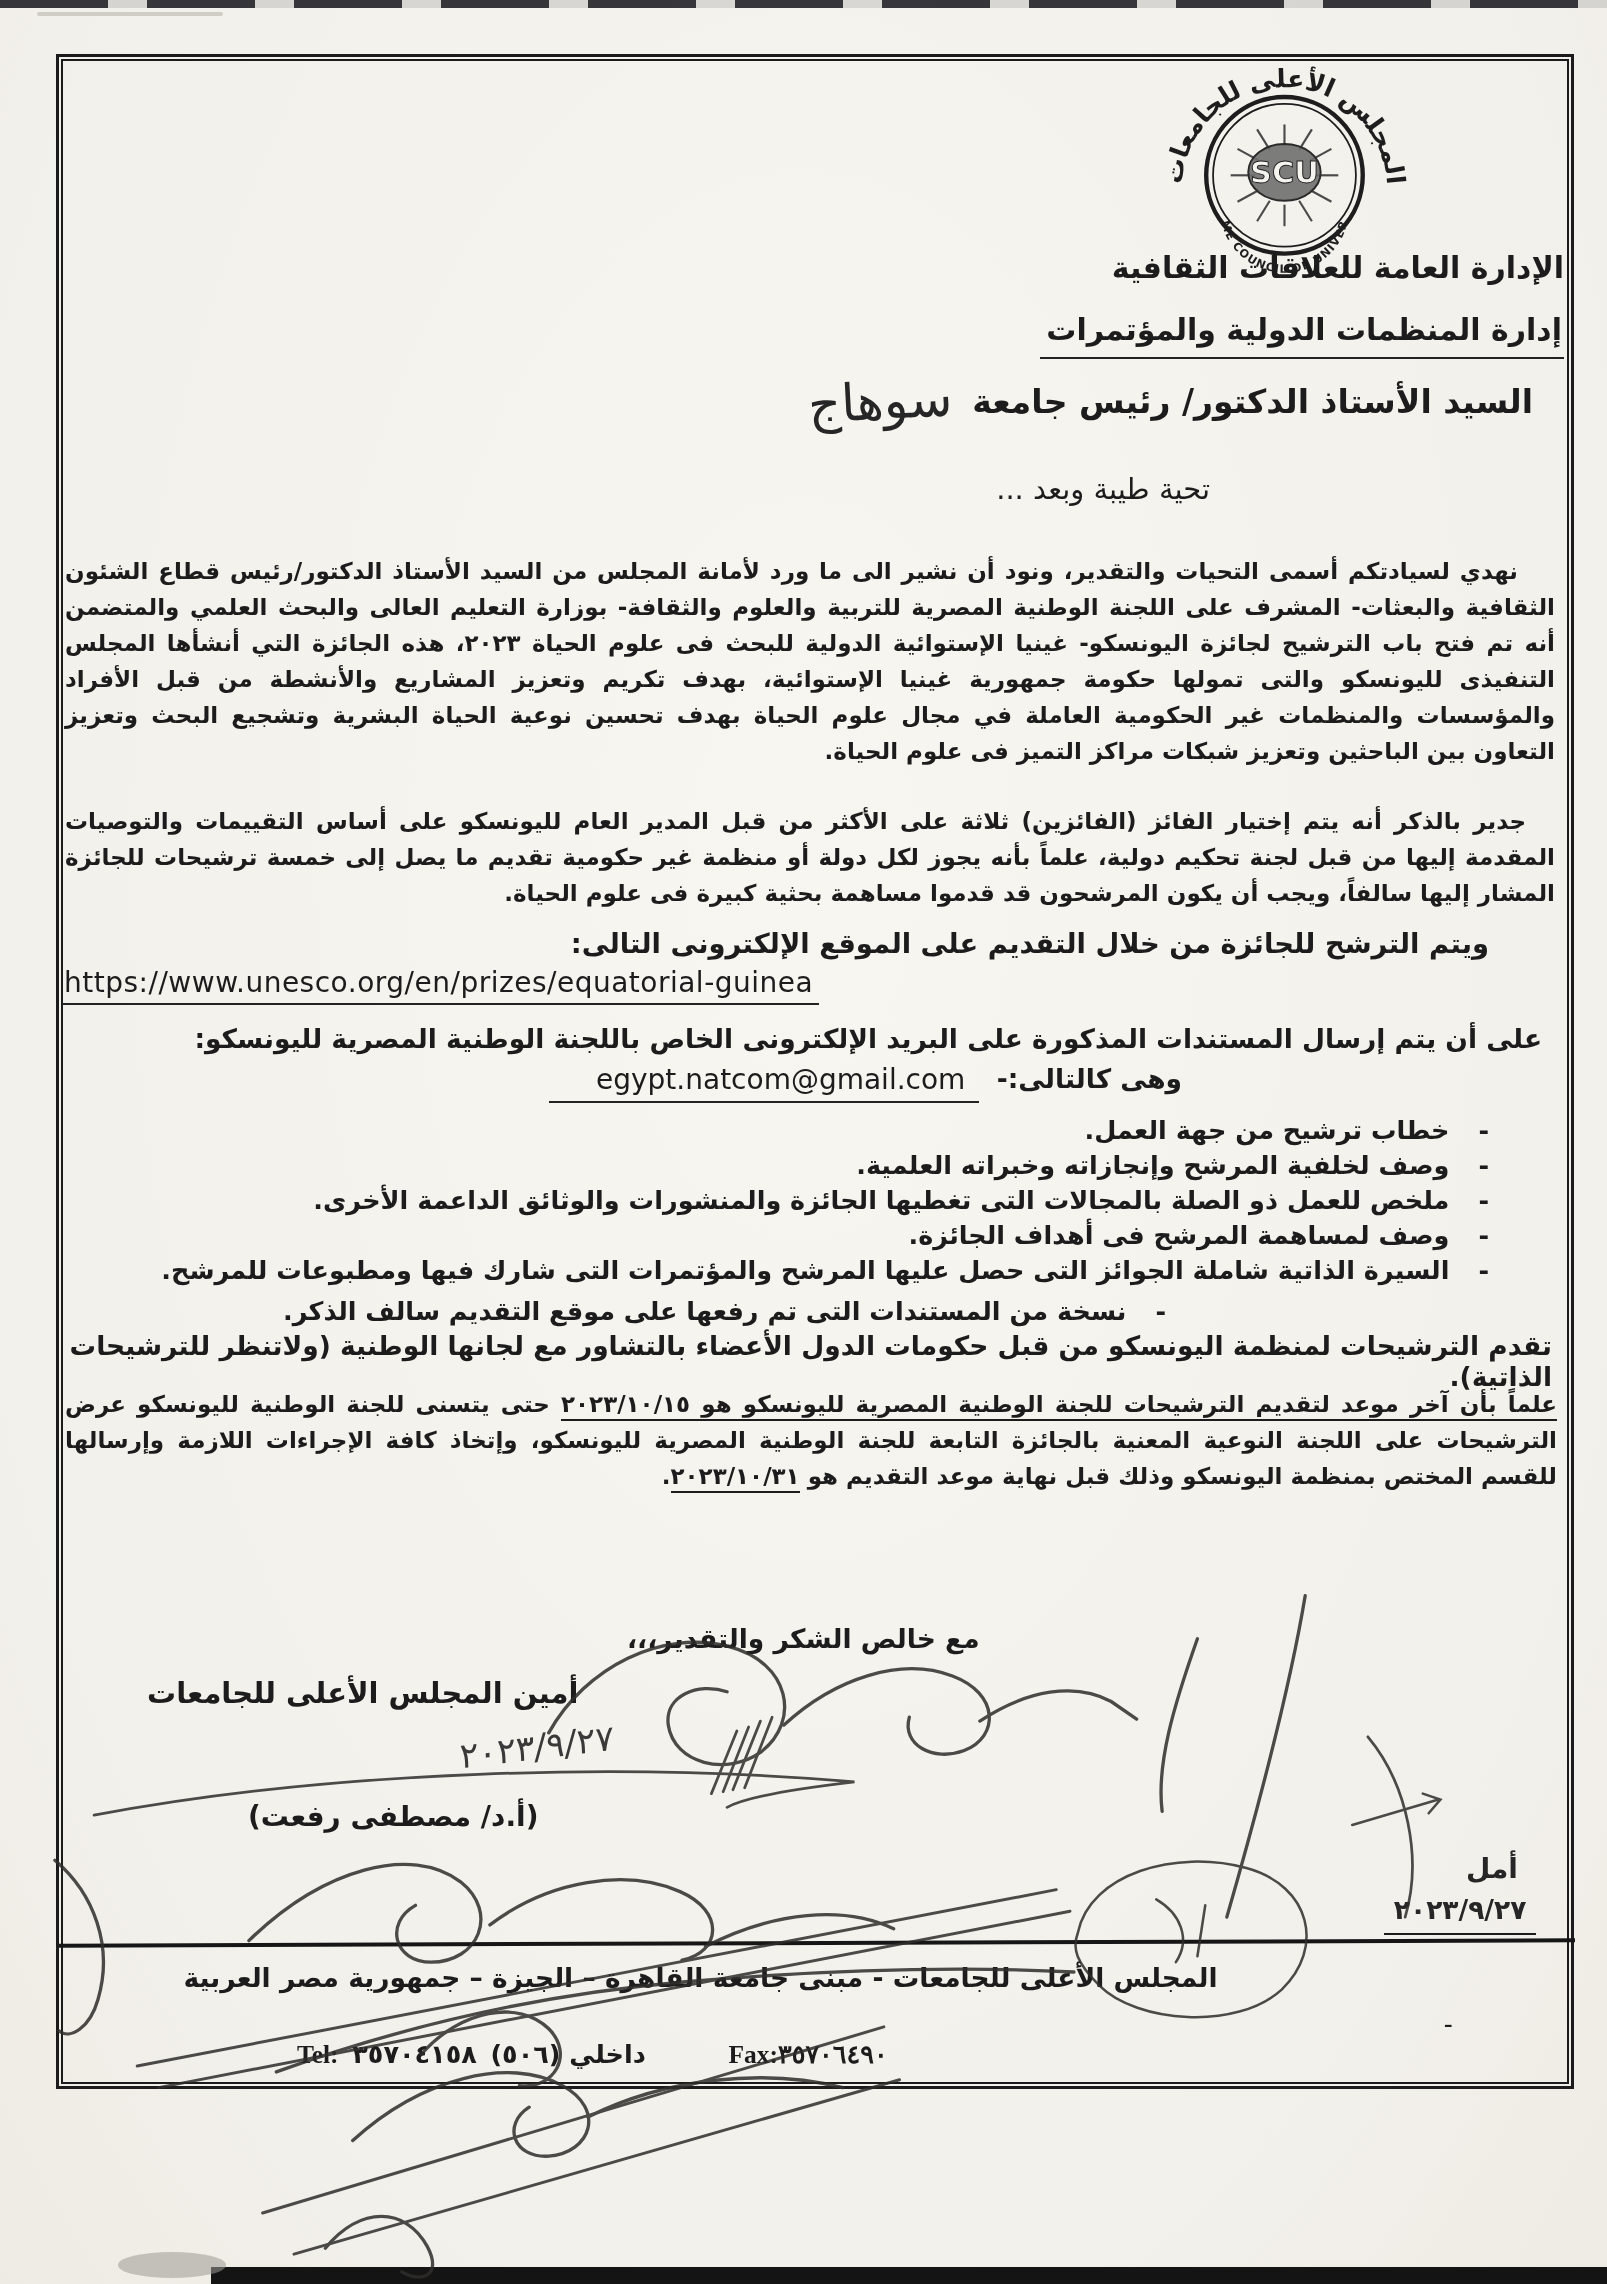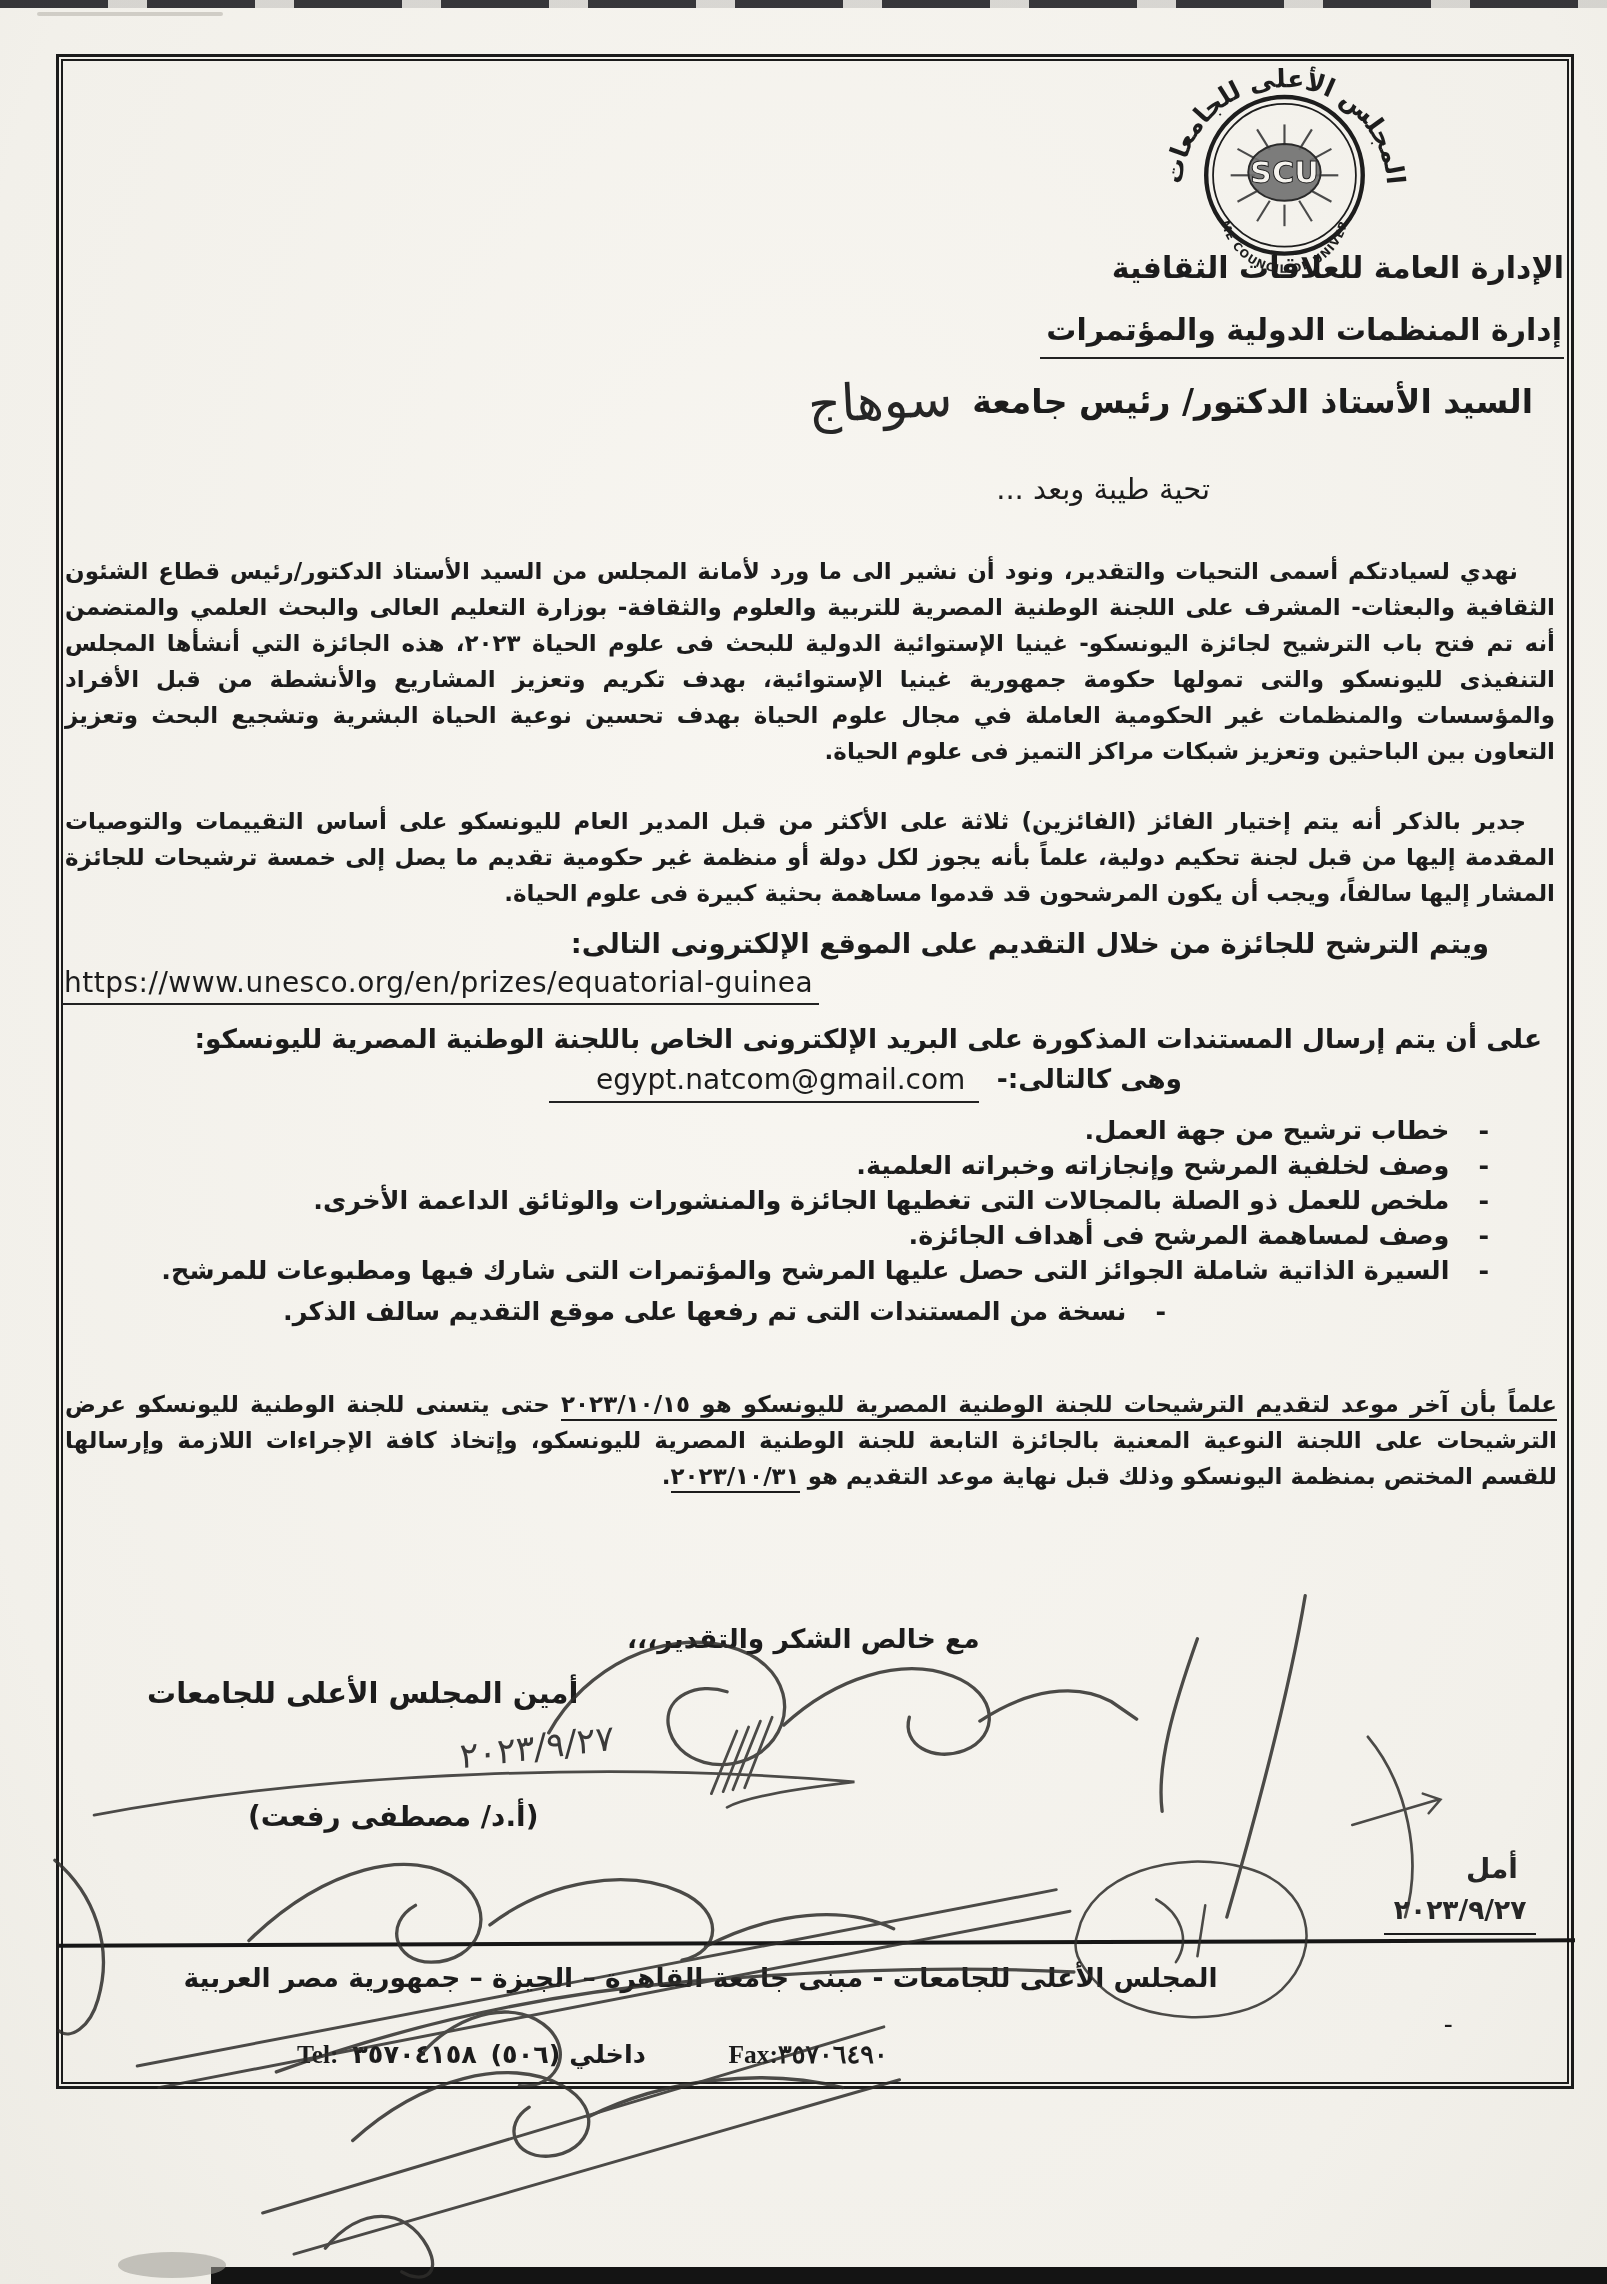--- a/index.html
+++ b/index.html
@@ -156,20 +156,21 @@
       <li>
         <span class="dash">-</span>
         <span class="req-text">السيرة الذاتية شاملة الجوائز التى حصل عليها المرشح والمؤتمرات التى شارك فيها ومطبوعات للمرشح.</span>
       </li>
       <li>
         <span class="dash">-</span>
         <span class="req-text">نسخة من المستندات التى تم رفعها على موقع التقديم سالف الذكر.</span>
       </li>
     </ul>
 
+  <div class="abs note">تقدم الترشيحات لمنظمة اليونسكو من قبل حكومات الدول الأعضاء بالتشاور مع لجانها الوطنية (ولاتنظر للترشيحات الذاتية).</div>
 
   <p class="abs para deadline"><span class="u">علماً بأن آخر موعد لتقديم الترشيحات للجنة الوطنية المصرية لليونسكو هو ٢٠٢٣/١٠/١٥</span><span> حتى يتسنى للجنة الوطنية لليونسكو عرض الترشيحات على اللجنة النوعية المعنية بالجائزة التابعة للجنة الوطنية المصرية لليونسكو، وإتخاذ كافة الإجراءات اللازمة وإرسالها للقسم المختص بمنظمة اليونسكو وذلك قبل نهاية موعد التقديم هو </span><span class="u">٢٠٢٣/١٠/٣١</span><span>.</span></p>
 
 
   <div class="abs thanks">مع خالص الشكر والتقدير،،،</div>
   <div class="abs sig-title">أمين المجلس الأعلى للجامعات</div>
   <div class="abs sig-name">(أ.د/ مصطفى رفعت)</div>
   <div class="abs hw hw-date-mid">٢٠٢٣/٩/٢٧</div>
   <div class="abs hw clerk-name">أمل</div>
   <div class="abs hw clerk-date">٢٠٢٣/٩/٢٧</div>

